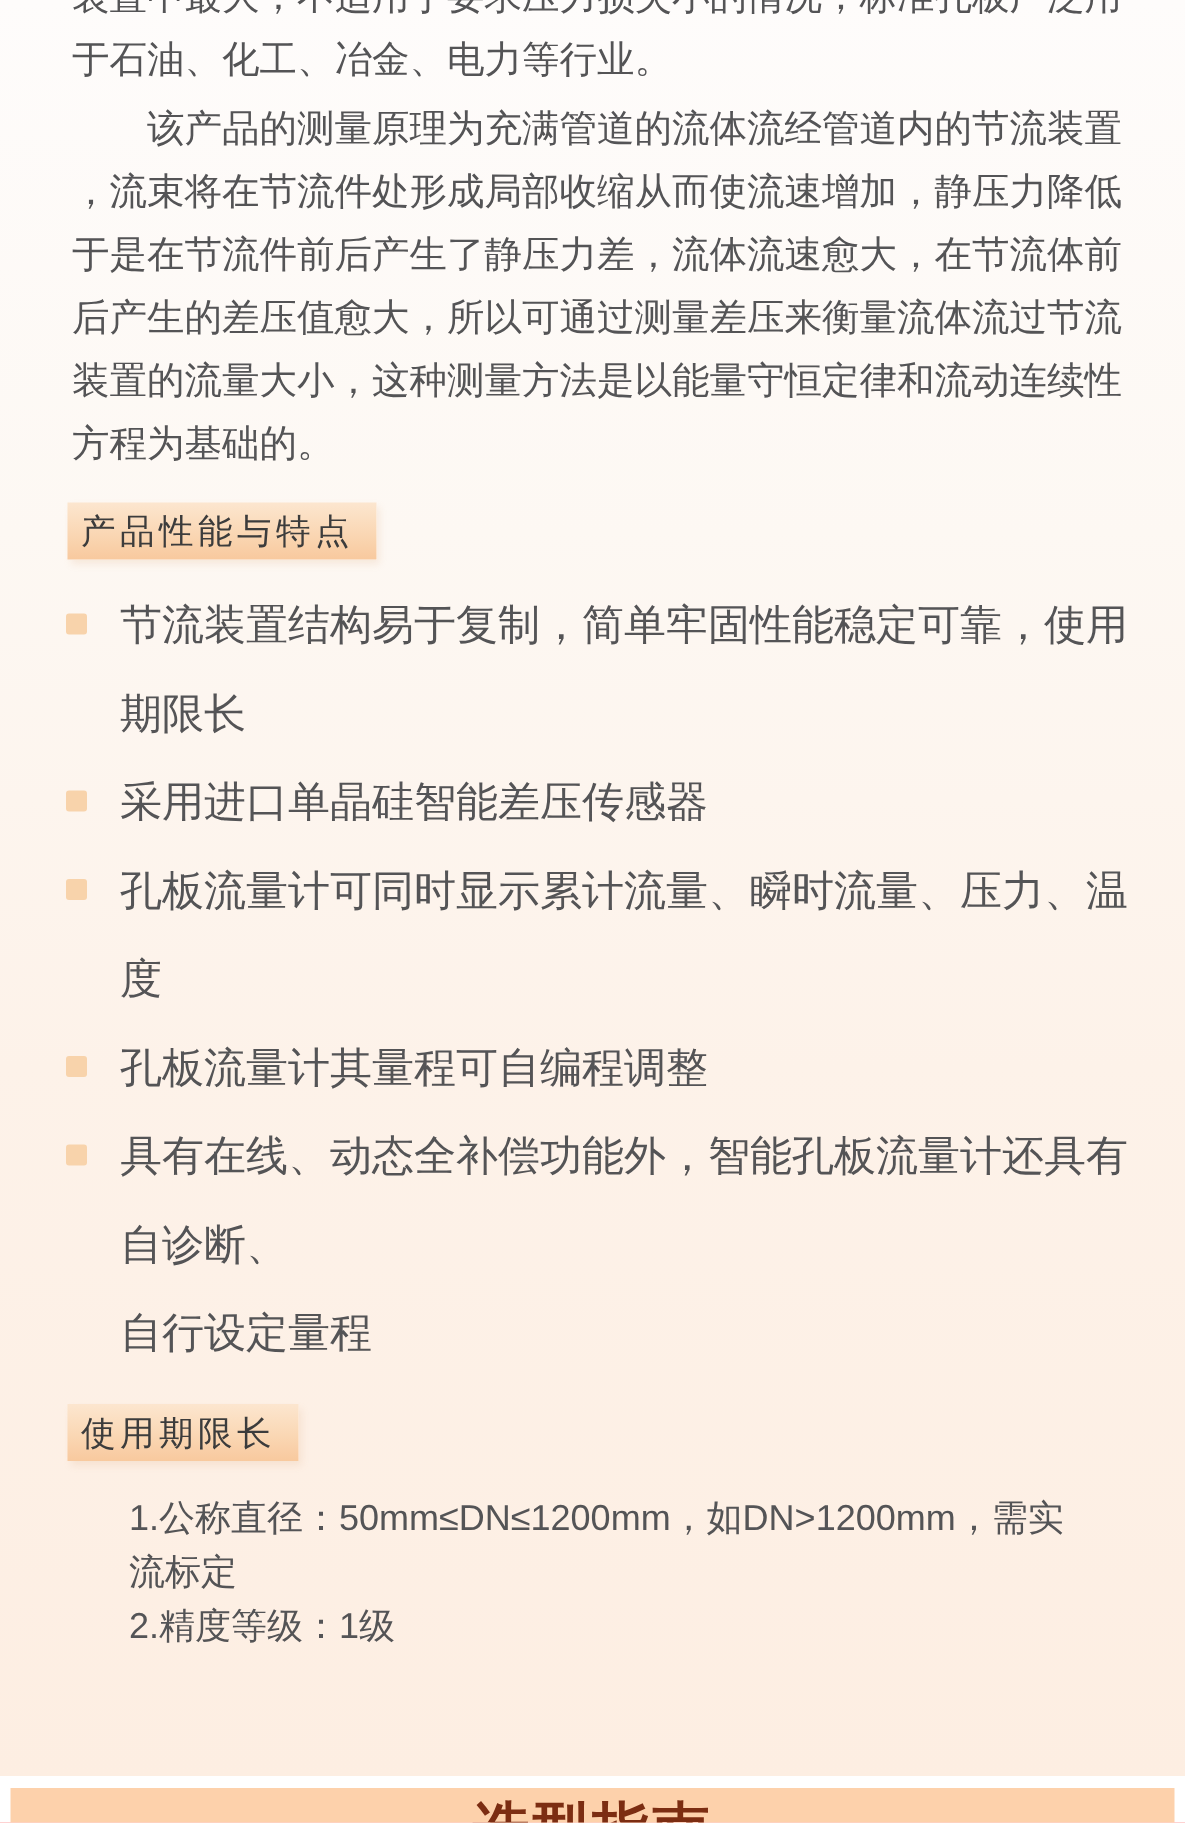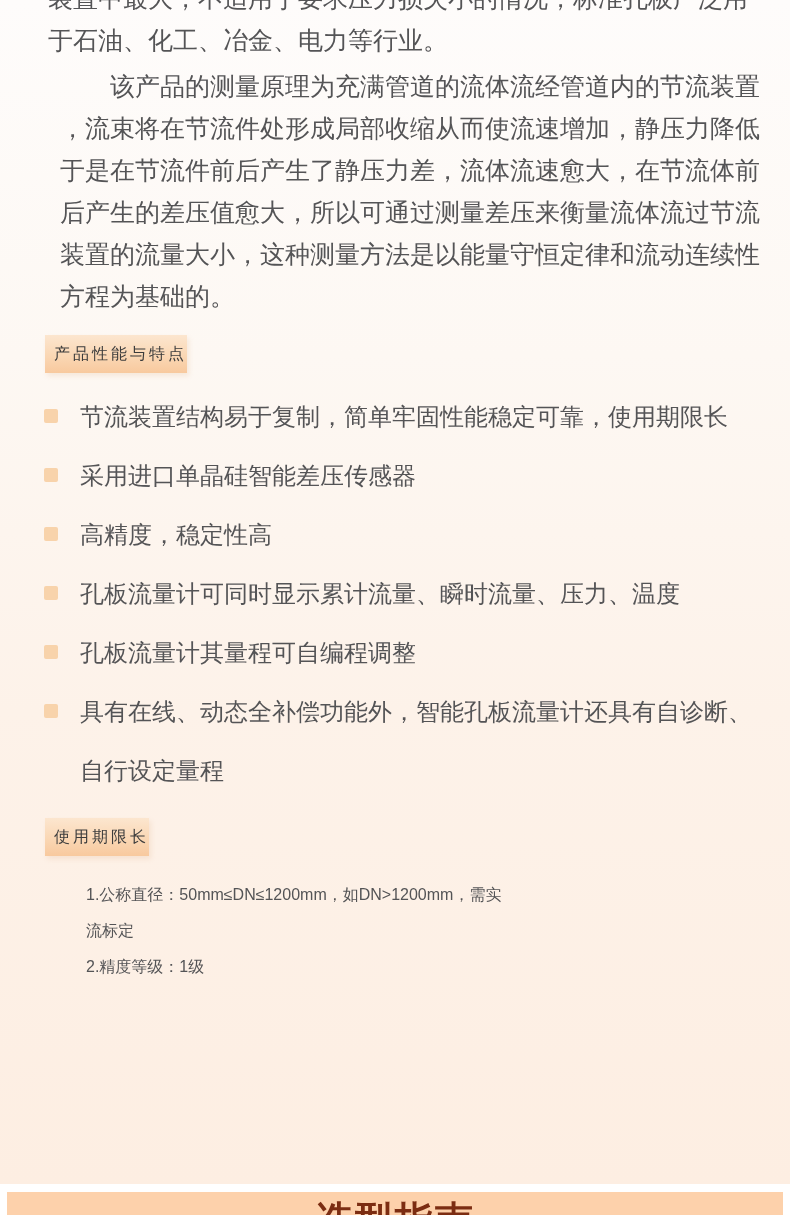--- a/index.html
+++ b/index.html
@@ -32,65 +32,64 @@
     line-height: 42px;
     color: #545456;
     white-space: pre-line;
     letter-spacing: 0px;
   }
   .para-first {
     margin-top: -23px; 
   }
   .para-second {
     margin-top: 4px;
-    margin-left: 12px;
   }
   .badge {
     display: block;
     width: fit-content;
     height: 38px;
     line-height: 38px;
-    font-size: 16px;
+    font-size: 23px;
     letter-spacing: 3px;
     color: #3c3c3c;
-    padding: 0 0 0 9px;
+    padding: 0 15px 0 9px;
     margin: 18px 0 0 -3px;
     background: linear-gradient(180deg, #fce6cf 0%, #fad7b4 55%, #f8c99e 100%);
     box-shadow: 2px 3px 5px rgba(214, 160, 110, 0.18);
   }
   .feature-list {
     list-style: none;
     margin: 14px 0 0 0;
     padding: 0;
   }
   .feature-item {
     position: relative;
     padding-left: 32px;
-    font-size: 24px;
+    font-size: 28px;
     line-height: 59px;
     color: #545456;
     white-space: pre-line;
   }
   .feature-item::before {
     content: "";
     position: absolute;
     left: -4px;
     top: 22px;
     width: 14px;
     height: 14px;
     border-radius: 2px;
     background: #f8d3ab;
   }
   .specs {
     margin-top: 21px;
   }
   .spec-line {
     margin: 0;
     padding-left: 38px;
-    font-size: 16px;
+    font-size: 24px;
     line-height: 36px;
     color: #545456;
     white-space: pre-line;
   }
   .white-gap {
     height: 8px;
     background: #ffffff;
   }
   .footer-band {
     margin: 0 7px;
@@ -122,21 +121,20 @@
 于是在节流件前后产生了静压力差，流体流速愈大，在节流体前
 后产生的差压值愈大，所以可通过测量差压来衡量流体流过节流
 装置的流量大小，这种测量方法是以能量守恒定律和流动连续性
 方程为基础的。</p>
 
     <div class="badge">产品性能与特点</div>
 
     <ul class="feature-list">
       <li class="feature-item">节流装置结构易于复制，简单牢固性能稳定可靠，使用期限长</li>
       <li class="feature-item">采用进口单晶硅智能差压传感器</li>
-      <li class="feature-item">高精度，稳定性高</li>
       <li class="feature-item">孔板流量计可同时显示累计流量、瞬时流量、压力、温度</li>
       <li class="feature-item">孔板流量计其量程可自编程调整</li>
       <li class="feature-item">具有在线、动态全补偿功能外，智能孔板流量计还具有自诊断、
 自行设定量程</li>
     </ul>
 
     <div class="badge">使用期限长</div>
 
     <div class="specs">
       <p class="spec-line">1.公称直径：50mm≤DN≤1200mm，如DN&gt;1200mm，需实

